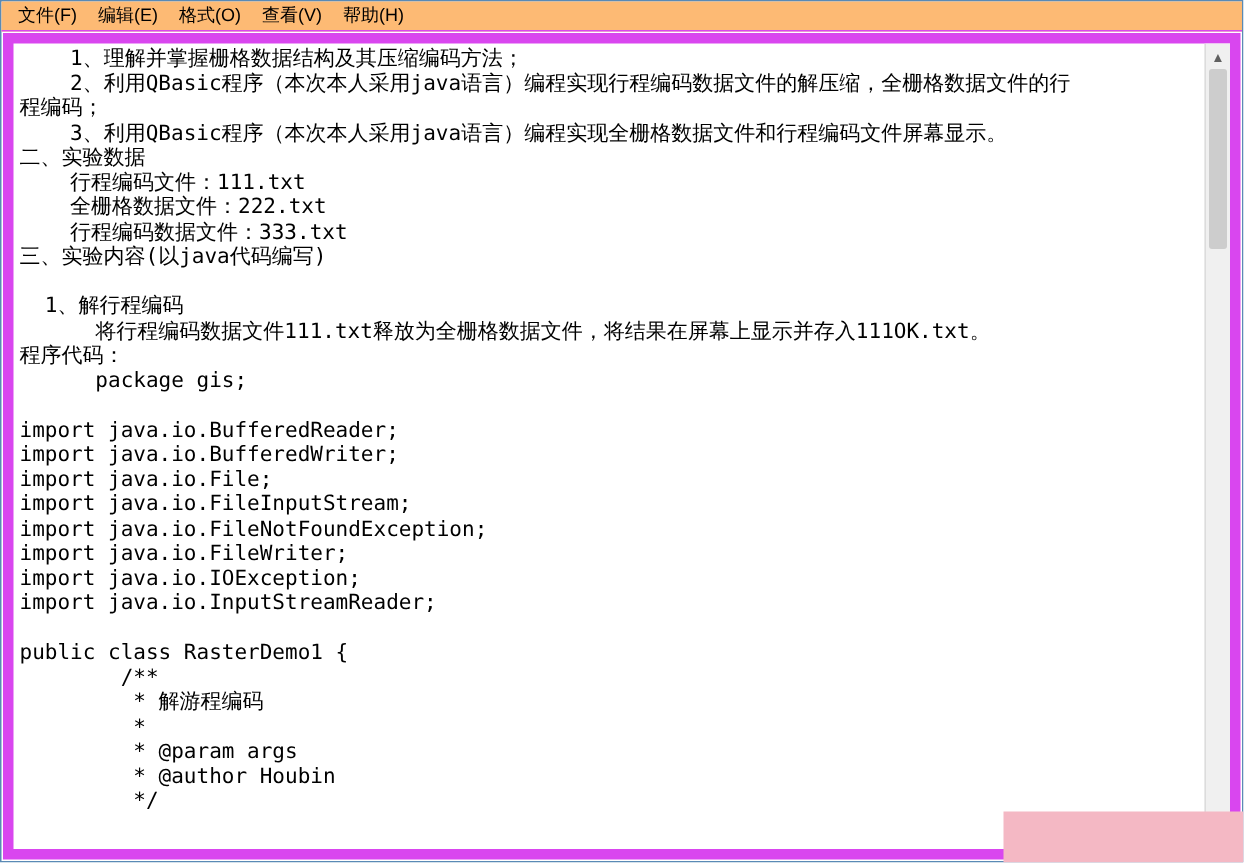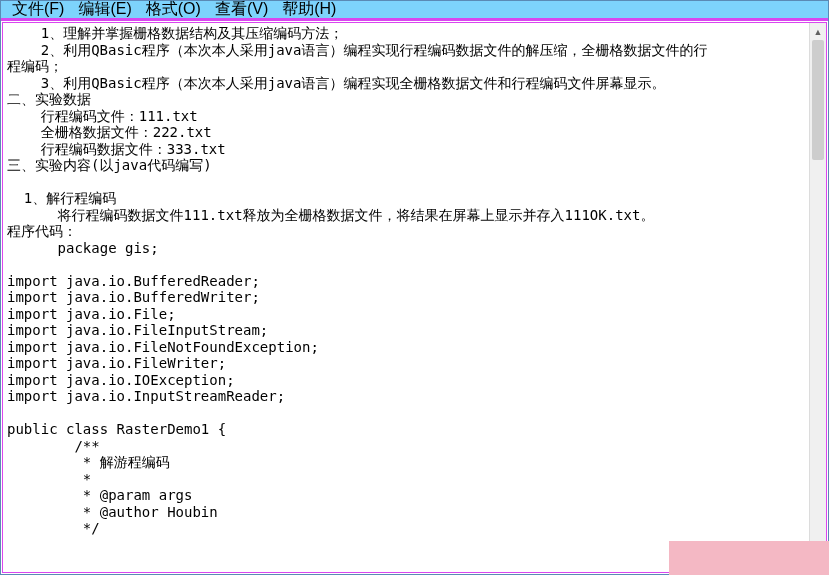--- a/index.html
+++ b/index.html
@@ -61,34 +61,34 @@
   .winbtn.max { width: 28px; }
   .winbtn.close {
     width: 46px;
     background: linear-gradient(to bottom, #e79790, #d6564b 40%, #c83a2e);
     color: #fff;
     border-color: #a03028;
   }
   .winbtn svg { display: block; }
   .menubar {
     height: 20px;
-    background: #7dd3fc;
-    border-bottom: 3px solid #d946ef;
+    background: #fdba74;
+    border-bottom: 1px solid #d946ef;
     display: flex; align-items: center;
-    font-size: 16px;
+    font-size: 12px;
     padding: 0 4px;
   }
   .menuitem {
     padding: 1px 7px;
     color: #000;
     cursor: default;
   }
   .content-wrap {
     flex: 1;
-    border: 1px solid #d946ef;
+    border: 7px solid #d946ef;
     margin: 1px;
     overflow: hidden;
     position: relative;
     background: #fff;
   }
   .content {
     padding: 2px 4px 2px 4px;
     font-family: "SimSun", "NSimSun", monospace;
     font-size: 14px;
     line-height: 16.5px;

